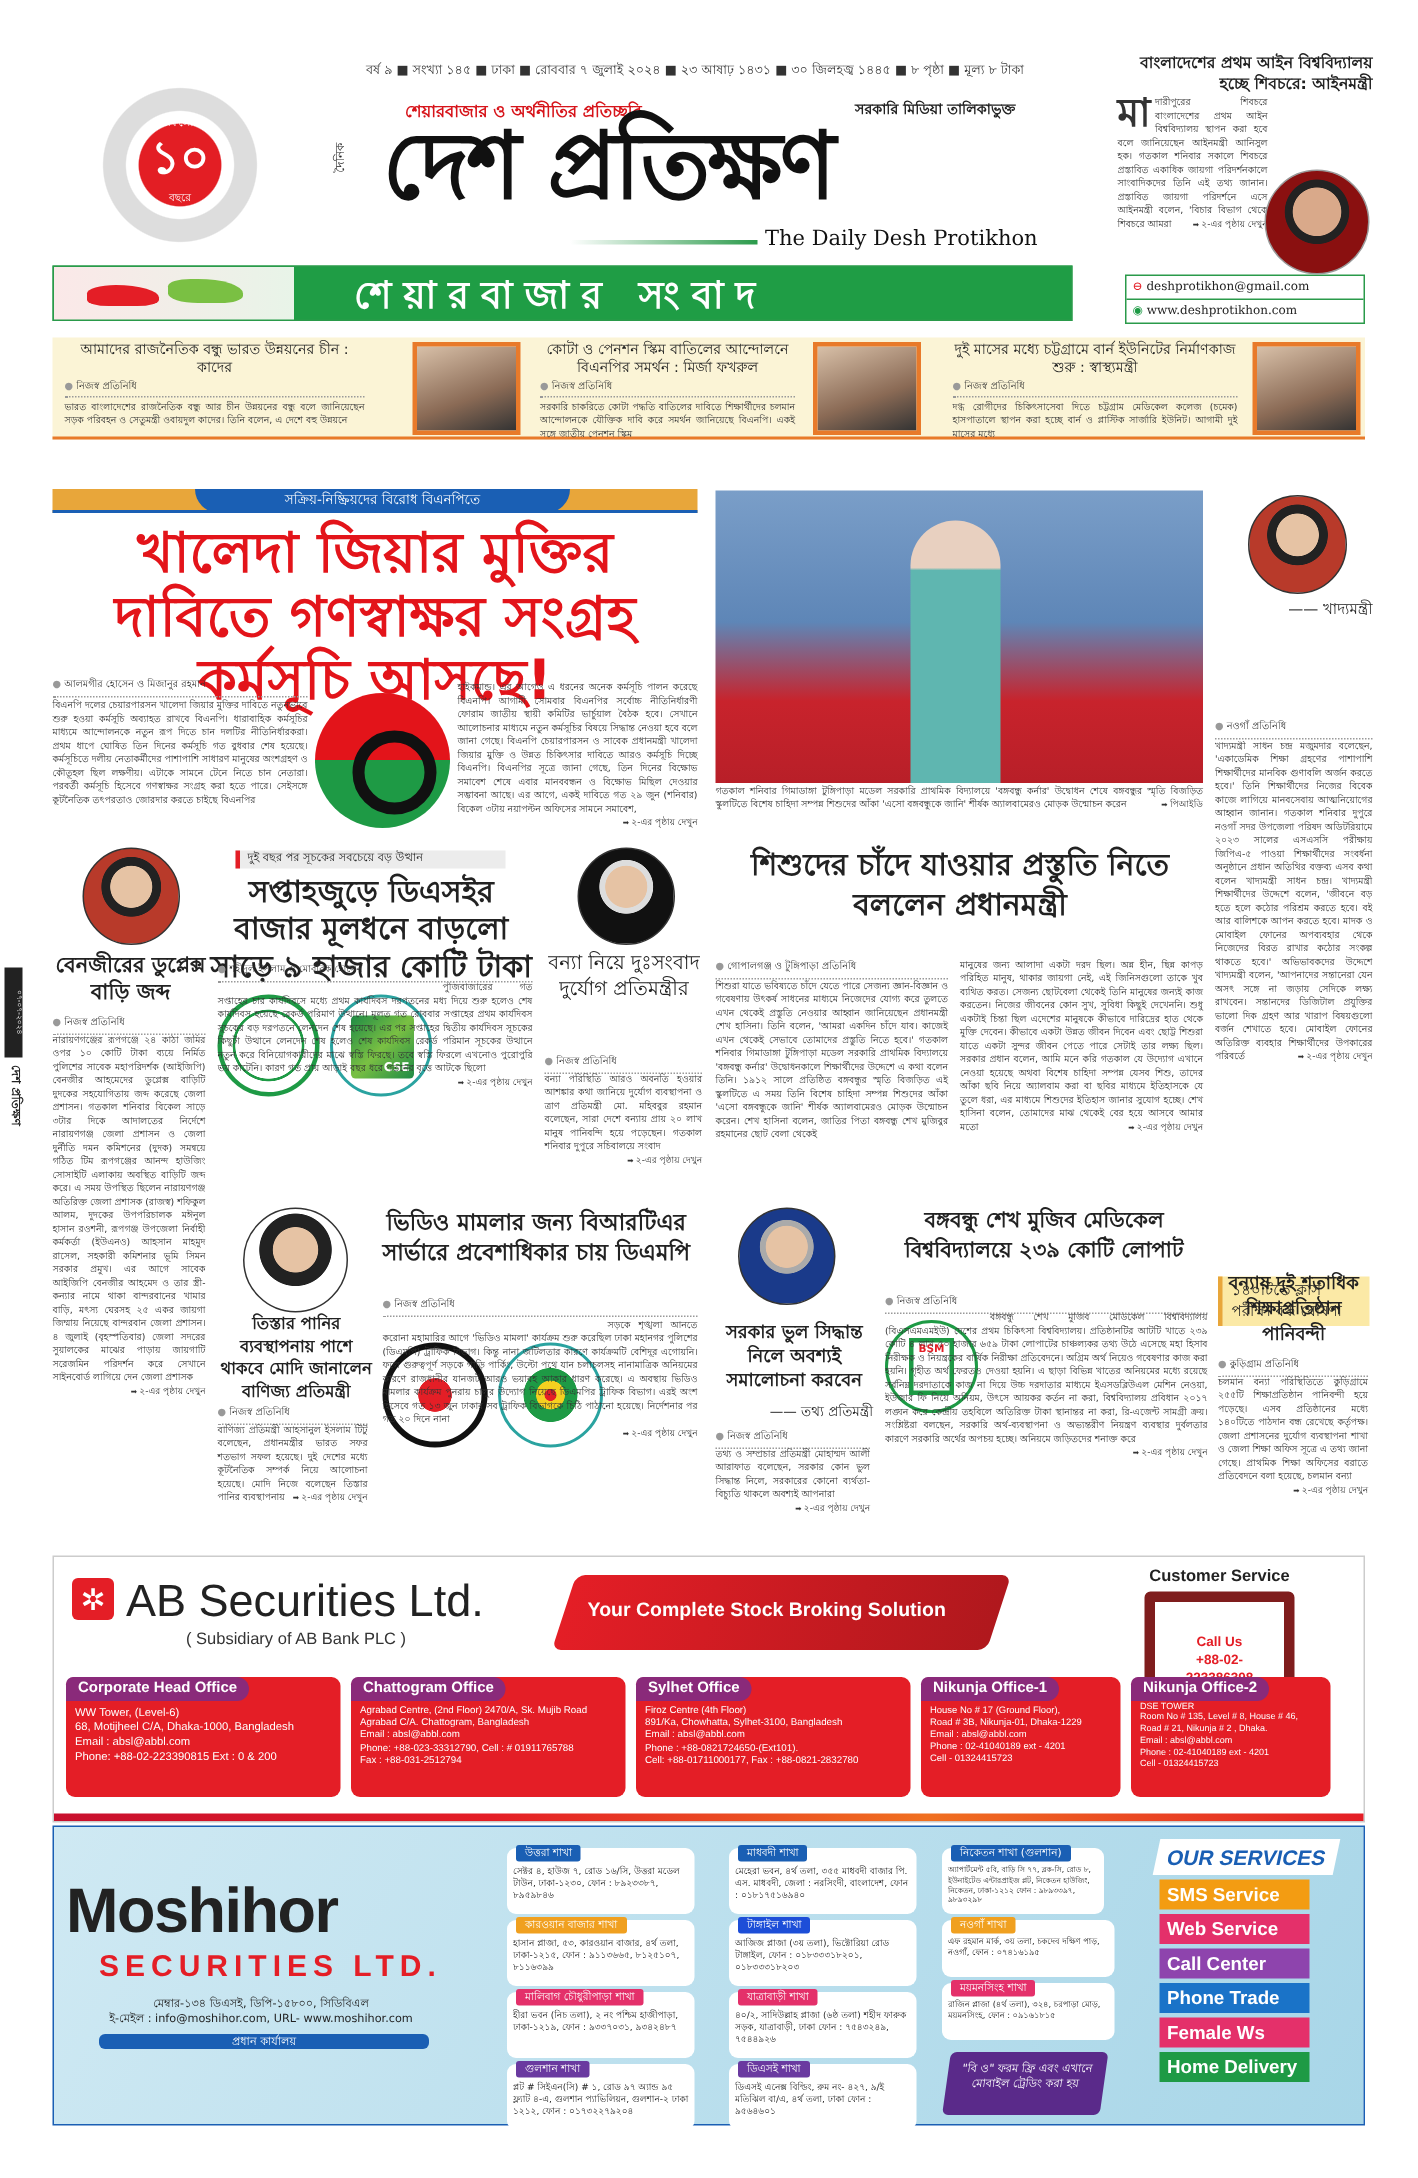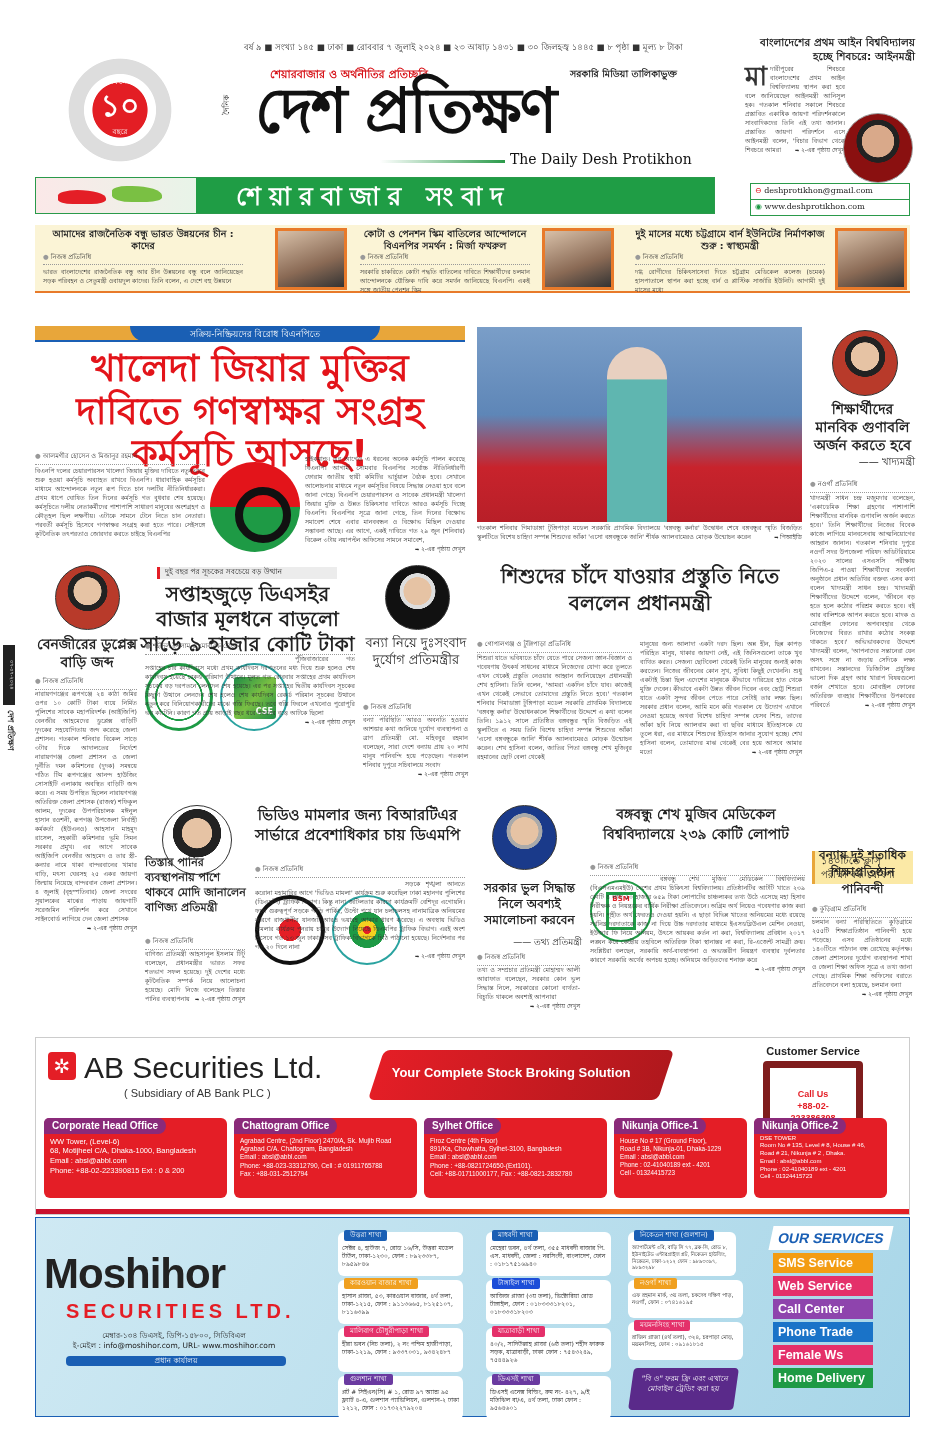--- a/index.html
+++ b/index.html
@@ -32,21 +32,21 @@
 .contact{left:750px;top:183px;width:160px;border:1px solid #2a9a4a}
 .contact div{font-family:"DejaVu Serif",serif;font-size:8px;padding:2px 4px;color:#222}
 .contact div+div{border-top:1px solid #2a9a4a}
 .law{left:745px;top:35px;width:170px}
 .law h3{font-size:10.5px;text-align:right;line-height:1.35}
 .law .dropcap{float:left;font-size:26px;font-weight:bold;line-height:.9;margin-right:3px}
 .law .lp{position:absolute;right:2px;top:78px;width:70px;height:70px;border-radius:50%;border:1px solid #999;background:radial-gradient(circle at 50% 40%,#d9a98a 0 30%,#222 31% 40%,#8a1010 41%)}
 
 .strip{left:35px;top:225px;width:875px;height:68px;background:#fbf4d6;border-bottom:2px solid #e87a2a}
 .sbox{position:absolute;top:3px;height:60px}
-.sbox h3{font-size:9.5px;text-align:center;line-height:1.3;font-weight:bold}
+.sbox h3{font-size:9.5px;text-align:center;line-height:1.3;font-weight:normal}
 
 .kicker{left:35px;top:326px;width:430px;height:16px;background:#e8a63a;border-bottom:2px solid #1a5fb4}
 .kicker span{position:absolute;left:95px;top:0;width:250px;height:16px;background:#1a5fb4;color:#fff;font-size:9px;text-align:center;border-radius:0 0 30px 30px;line-height:16px}
 .lead-h{left:35px;top:348px;width:430px;color:#e3141a;font-size:37px;line-height:1.15;text-align:center;font-weight:bold}
 .bnp-logo{left:210px;top:462px;width:90px;height:90px;border-radius:50%;background:linear-gradient(#e3141a 50%,#1e9a45 50%)}
 .bnp-logo:after{content:"";position:absolute;left:25px;top:25px;width:40px;height:40px;border-radius:50%;border:8px solid #111}
 
 .mainphoto{left:477px;top:327px;width:325px;height:195px;background:linear-gradient(180deg,#7a9ec8 0%,#5e86b7 45%,#c8232c 72%,#b81f28 100%)}
 .mainphoto .pm{position:absolute;left:130px;top:20px;width:60px;height:175px;background:linear-gradient(#e8d0c0 0 18%,#5fb6b0 19%);border-radius:30px 30px 0 0}
 .tag-box{background:#fbe9a6;border-left:3px solid #e8a63a;padding:3px 6px;font-size:10px}
@@ -148,21 +148,20 @@
 <div class="abs bnp-logo"></div>
 <div class="abs small" style="left:305px;top:455px;width:160px"><span>হাইকমান্ড। এর আগেও এ ধরনের অনেক কর্মসূচি পালন করেছে বিএনপি। আগামী সোমবার বিএনপির সর্বোচ্চ নীতিনির্ধারণী ফোরাম জাতীয় স্থায়ী কমিটির ভার্চুয়াল বৈঠক হবে। সেখানে আলোচনার মাধ্যমে নতুন কর্মসূচির বিষয়ে সিদ্ধান্ত নেওয়া হবে বলে জানা গেছে। বিএনপি চেয়ারপারসন ও সাবেক প্রধানমন্ত্রী খালেদা জিয়ার মুক্তি ও উন্নত চিকিৎসার দাবিতে আরও কর্মসূচি দিচ্ছে বিএনপি। বিএনপির সূত্রে জানা গেছে, তিন দিনের বিক্ষোভ সমাবেশ শেষে এবার মানববন্ধন ও বিক্ষোভ মিছিল দেওয়ার সম্ভাবনা আছে। এর আগে, একই দাবিতে গত ২৯ জুন (শনিবার) বিকেল ৩টায় নয়াপল্টন অফিসের সামনে সমাবেশ,</span> <span class="more">২-এর পৃষ্ঠায় দেখুন</span></div>
 
 <div class="abs mainphoto">
     <div class="pm"></div>
   </div>
 <div class="abs small" style="left:477px;top:524px;width:325px"><span>গতকাল শনিবার গিমাডাঙ্গা টুঙ্গিপাড়া মডেল সরকারি প্রাথমিক বিদ্যালয়ে 'বঙ্গবন্ধু কর্নার' উদ্বোধন শেষে বঙ্গবন্ধুর স্মৃতি বিজড়িত স্কুলটিতে বিশেষ চাহিদা সম্পন্ন শিশুদের আঁকা 'এসো বঙ্গবন্ধুকে জানি' শীর্ষক অ্যালবামেরও মোড়ক উন্মোচন করেন</span> <span class="more">পিআইডি</span></div>
 
 <div class="abs circle-photo" style="left:832px;top:330px;width:66px;height:66px"></div>
 <div class="abs" style="left:810px;top:400px;width:105px;text-align:center">
-  <div style="font-size:14px;line-height:1.3;font-weight:bold">শিক্ষার্থীদের মানবিক গুণাবলি অর্জন করতে হবে</div>
   <div style="font-size:10px;text-align:right">—— <span>খাদ্যমন্ত্রী</span></div>
 </div>
 <div class="abs byline" style="left:810px;top:480px;width:105px">নওগাঁ প্রতিনিধি</div>
 <div class="abs small" style="left:810px;top:494px;width:105px;height:340px;overflow:hidden"><span>খাদ্যমন্ত্রী সাধন চন্দ্র মজুমদার বলেছেন, 'একাডেমিক শিক্ষা গ্রহণের পাশাপাশি শিক্ষার্থীদের মানবিক গুণাবলি অর্জন করতে হবে।' তিনি শিক্ষার্থীদের নিজের বিবেক কাজে লাগিয়ে মানবসেবায় আত্মনিয়োগের আহ্বান জানান। গতকাল শনিবার দুপুরে নওগাঁ সদর উপজেলা পরিষদ অডিটরিয়ামে ২০২৩ সালের এসএসসি পরীক্ষায় জিপিএ-৫ পাওয়া শিক্ষার্থীদের সংবর্ধনা অনুষ্ঠানে প্রধান অতিথির বক্তব্য এসব কথা বলেন খাদ্যমন্ত্রী সাধন চন্দ্র। খাদ্যমন্ত্রী শিক্ষার্থীদের উদ্দেশে বলেন, 'জীবনে বড় হতে হলে কঠোর পরিশ্রম করতে হবে। বই আর বালিশকে আপন করতে হবে। মাদক ও মোবাইল ফোনের অপব্যবহার থেকে নিজেদের বিরত রাখার কঠোর সংকল্প থাকতে হবে।' অভিভাবকদের উদ্দেশে খাদ্যমন্ত্রী বলেন, 'আপনাদের সন্তানেরা যেন অসৎ সঙ্গে না জড়ায় সেদিকে লক্ষ্য রাখবেন। সন্তানদের ডিজিটাল প্রযুক্তির ভালো দিক গ্রহণ আর খারাপ বিষয়গুলো বর্জন শেখাতে হবে। মোবাইল ফোনের অতিরিক্ত ব্যবহার শিক্ষার্থীদের উপকারের পরিবর্তে</span> <span class="more">২-এর পৃষ্ঠায় দেখুন</span></div>
 
 <div class="abs side-tab">০৭-০৭-২০২৪</div>
 <div class="abs side-logo">দেশ প্রতিক্ষণ</div>
 <div class="abs circle-photo" style="left:55px;top:565px;width:65px;height:65px"></div>
 <div class="abs" style="left:32px;top:635px;width:110px;text-align:center;font-size:14px;font-weight:bold;line-height:1.3">বেনজীরের ডুপ্লেক্স বাড়ি জব্দ</div>
 <div class="abs byline" style="left:35px;top:677px;width:102px">নিজস্ব প্রতিনিধি</div>
@@ -181,21 +180,21 @@
 <div class="abs" style="left:360px;top:635px;width:112px;text-align:center;font-size:13px;font-weight:normal;line-height:1.3">বন্যা নিয়ে দুঃসংবাদ দুর্যোগ প্রতিমন্ত্রীর</div>
 <div class="abs byline" style="left:363px;top:703px;width:105px">নিজস্ব প্রতিনিধি</div>
 <div class="abs small" style="left:363px;top:716px;width:105px"><span>বন্যা পরিস্থিতি আরও অবনতি হওয়ার আশঙ্কার কথা জানিয়ে দুর্যোগ ব্যবস্থাপনা ও ত্রাণ প্রতিমন্ত্রী মো. মহিববুর রহমান বলেছেন, সারা দেশে বন্যায় প্রায় ২০ লাখ মানুষ পানিবন্দি হয়ে পড়েছেন। গতকাল শনিবার দুপুরে সচিবালয়ে সংবাদ</span> <span class="more">২-এর পৃষ্ঠায় দেখুন</span></div>
 
 <div class="abs" style="left:475px;top:563px;width:330px;text-align:center;font-size:20px;font-weight:bold;line-height:1.35">শিশুদের চাঁদে যাওয়ার প্রস্তুতি নিতে বললেন প্রধানমন্ত্রী</div>
 <div class="abs byline" style="left:477px;top:640px;width:155px">গোপালগঞ্জ ও টুঙ্গিপাড়া প্রতিনিধি</div>
 <div class="abs small" style="left:477px;top:654px;width:155px">শিশুরা যাতে ভবিষ্যতে চাঁদে যেতে পারে সেজন্য জ্ঞান-বিজ্ঞান ও গবেষণায় উৎকর্ষ সাধনের মাধ্যমে নিজেদের যোগ্য করে তুলতে এখন থেকেই প্রস্তুতি নেওয়ার আহ্বান জানিয়েছেন প্রধানমন্ত্রী শেখ হাসিনা। তিনি বলেন, 'আমরা একদিন চাঁদে যাব। কাজেই এখন থেকেই সেভাবে তোমাদের প্রস্তুতি নিতে হবে।' গতকাল শনিবার গিমাডাঙ্গা টুঙ্গিপাড়া মডেল সরকারি প্রাথমিক বিদ্যালয়ে 'বঙ্গবন্ধু কর্নার' উদ্বোধনকালে শিক্ষার্থীদের উদ্দেশে এ কথা বলেন তিনি। ১৯১২ সালে প্রতিষ্ঠিত বঙ্গবন্ধুর স্মৃতি বিজড়িত এই স্কুলটিতে এ সময় তিনি বিশেষ চাহিদা সম্পন্ন শিশুদের আঁকা 'এসো বঙ্গবন্ধুকে জানি' শীর্ষক অ্যালবামেরও মোড়ক উন্মোচন করেন। শেখ হাসিনা বলেন, জাতির পিতা বঙ্গবন্ধু শেখ মুজিবুর রহমানের ছোট বেলা থেকেই</div>
 <div class="abs small" style="left:640px;top:640px;width:162px"><span>মানুষের জন্য আলাদা একটা দরদ ছিল। অন্ন হীন, ছিন্ন কাপড় পরিহিত মানুষ, থাকার জায়গা নেই, এই জিনিসগুলো তাকে খুব ব্যথিত করত। সেজন্য ছোটবেলা থেকেই তিনি মানুষের জন্যই কাজ করতেন। নিজের জীবনের কোন সুখ, সুবিধা কিছুই দেখেননি। শুধু একটাই চিন্তা ছিল এদেশের মানুষকে কীভাবে দারিদ্রের হাত থেকে মুক্তি দেবেন। কীভাবে একটা উন্নত জীবন দিবেন এবং ছোট্ট শিশুরা যাতে একটা সুন্দর জীবন পেতে পারে সেটাই তার লক্ষ্য ছিল। সরকার প্রধান বলেন, আমি মনে করি গতকাল যে উদ্যোগ এখানে নেওয়া হয়েছে অথবা বিশেষ চাহিদা সম্পন্ন যেসব শিশু, তাদের আঁকা ছবি নিয়ে অ্যালবাম করা বা ছবির মাধ্যমে ইতিহাসকে যে তুলে ধরা, এর মাধ্যমে শিশুদের ইতিহাস জানার সুযোগ হচ্ছে। শেখ হাসিনা বলেন, তোমাদের মাঝ থেকেই বের হয়ে আসবে আমার মতো</span> <span class="more">২-এর পৃষ্ঠায় দেখুন</span></div>
 
 <div class="abs circle-photo" style="left:162px;top:805px;width:70px;height:70px;background:radial-gradient(circle at 50% 40%,#e6c3a4 0 28%,#222 29% 45%,#fff 46%)"></div>
-<div class="abs" style="left:145px;top:856px;width:105px;font-size:11px;font-weight:bold;line-height:1.35">তিস্তার পানির ব্যবস্থাপনায় পাশে থাকবে মোদি জানালেন বাণিজ্য প্রতিমন্ত্রী</div>
+<div class="abs" style="left:145px;top:876px;width:105px;text-align:center;font-size:11px;font-weight:bold;line-height:1.35">তিস্তার পানির ব্যবস্থাপনায় পাশে থাকবে মোদি জানালেন বাণিজ্য প্রতিমন্ত্রী</div>
 <div class="abs byline" style="left:145px;top:937px;width:100px">নিজস্ব প্রতিনিধি</div>
 <div class="abs small" style="left:145px;top:950px;width:100px"><span>বাণিজ্য প্রতিমন্ত্রী আহসানুল ইসলাম টিটু বলেছেন, প্রধানমন্ত্রীর ভারত সফর শতভাগ সফল হয়েছে। দুই দেশের মধ্যে কূটনৈতিক সম্পর্ক নিয়ে আলোচনা হয়েছে। মোদি নিজে বলেছেন তিস্তার পানির ব্যবস্থাপনায়</span> <span class="more">২-এর পৃষ্ঠায় দেখুন</span></div>
 
 <div class="abs" style="left:250px;top:805px;width:215px;text-align:center;font-size:15px;font-weight:bold;line-height:1.35">ভিডিও মামলার জন্য বিআরটিএর সার্ভারে প্রবেশাধিকার চায় ডিএমপি</div>
 <div class="abs byline" style="left:255px;top:865px;width:210px">নিজস্ব প্রতিনিধি</div>
 <div class="abs" style="left:255px;top:895px;width:70px;height:70px;border-radius:50%;border:4px solid #111;background:radial-gradient(circle,#e41e26 0 25%,#fff 26%)"></div>
 <div class="abs" style="left:332px;top:895px;width:70px;height:70px;border-radius:50%;border:2px solid #2aa3a0;background:radial-gradient(circle,#e41e26 0 8%,#f5d020 9% 20%,#1e9a45 21% 38%,#fff 39%)"></div>
 <div class="abs small" style="left:255px;top:880px;width:210px;height:145px;overflow:hidden;text-indent:150px"><span>সড়কে শৃঙ্খলা আনতে করোনা মহামারির আগে 'ভিডিও মামলা' কার্যক্রম শুরু করেছিল ঢাকা মহানগর পুলিশের (ডিএমপি) ট্রাফিক বিভাগ। কিন্তু নানা জটিলতার কারণে কার্যক্রমটি বেশিদূর এগোয়নি। ফলে গুরুত্বপূর্ণ সড়কে গাড়ি পার্কিং, উল্টো পথে যান চলাচলসহ নানামাত্রিক অনিয়মের কারণে রাজধানীর যানজট আরও ভয়াবহ আকার ধারণ করেছে। এ অবস্থায় ভিডিও মামলার কার্যক্রম পুনরায় চালুর উদ্যোগ নিয়েছে ডিএমপির ট্রাফিক বিভাগ। এরই অংশ হিসেবে গত ১৩ জুন ঢাকার সব ট্রাফিক বিভাগকে চিঠি পাঠানো হয়েছে। নির্দেশনার পর গত ২০ দিনে নানা</span> <span class="more">২-এর পৃষ্ঠায় দেখুন</span></div>
 
 <div class="abs circle-photo" style="left:492px;top:805px;width:65px;height:65px;background:radial-gradient(circle at 50% 40%,#e6c3a4 0 28%,#aaa 29% 36%,#1a3a8a 37%)"></div>

